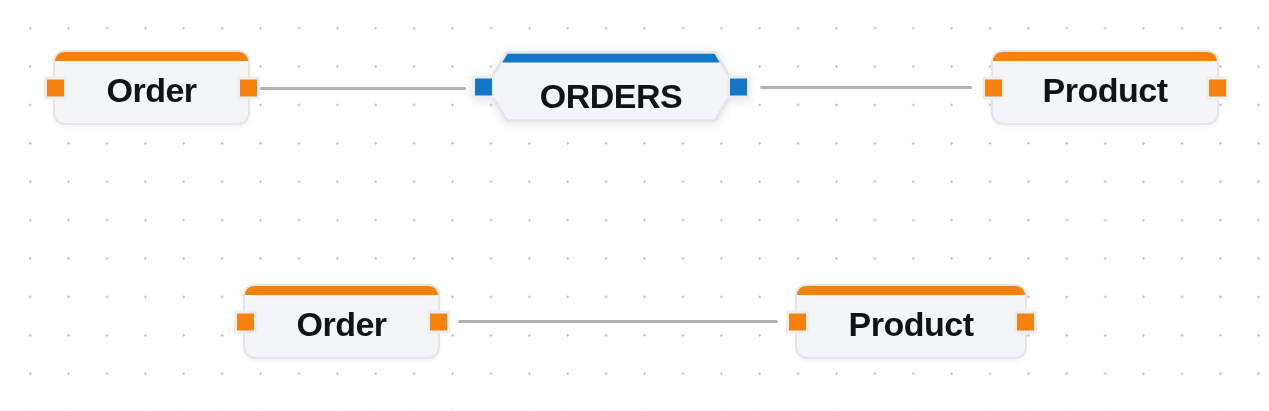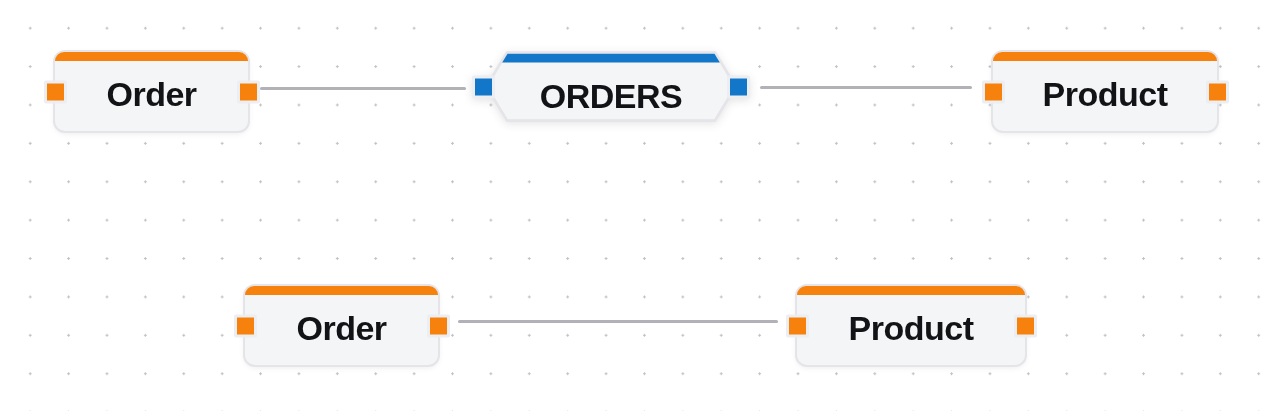--- a/index.html
+++ b/index.html
@@ -29,21 +29,21 @@
     background: #b1b1b7;
     border-radius: 2px;
   }
   .edge-a { left: 260px; top: 86.5px; width: 206px; }
   .edge-b { left: 760px; top: 85.5px; width: 212px; }
   .edge-c { left: 458px; top: 320px;  width: 320px; }
 
   
   .node {
     position: absolute;
-    height: 79px;
+    height: 71px;
     background: #f4f5f7;
     border-radius: 10px;
     box-shadow: 0 0 0 2px #e4e4e9, 0 2px 6px rgba(25,25,35,0.10);
   }
   .node-order-top     { left: 55px;  top: 52px;  width: 193px; }
   .node-product-top   { left: 993px; top: 52px;  width: 224px; }
   .node-order-bottom  { left: 245px; top: 286px; width: 193px; }
   .node-product-bottom{ left: 797px; top: 286px; width: 228px; }
 
   .accent-bar {

